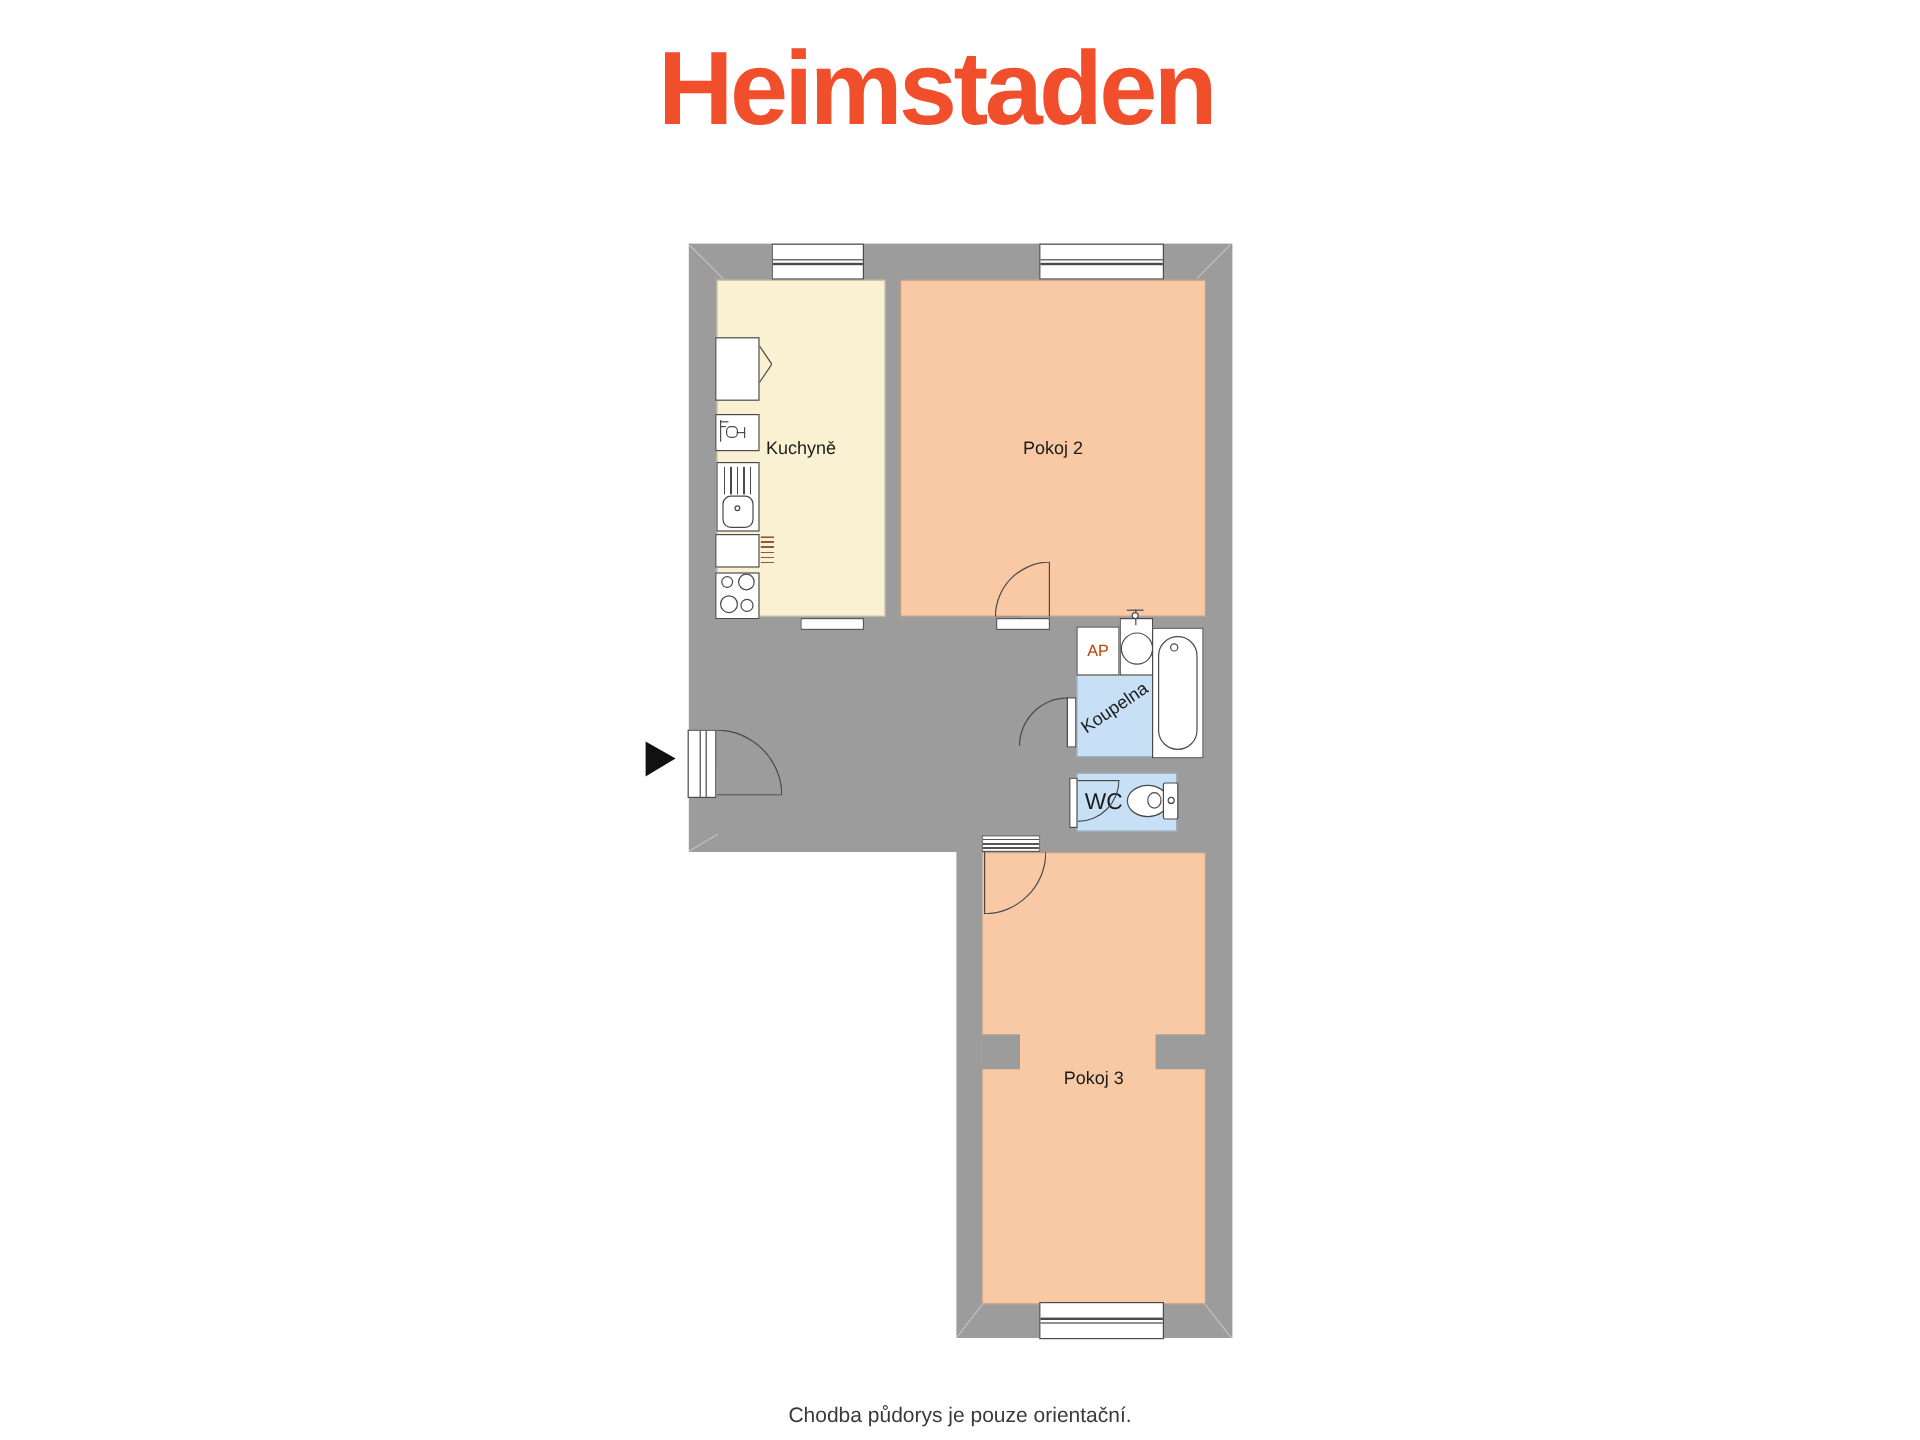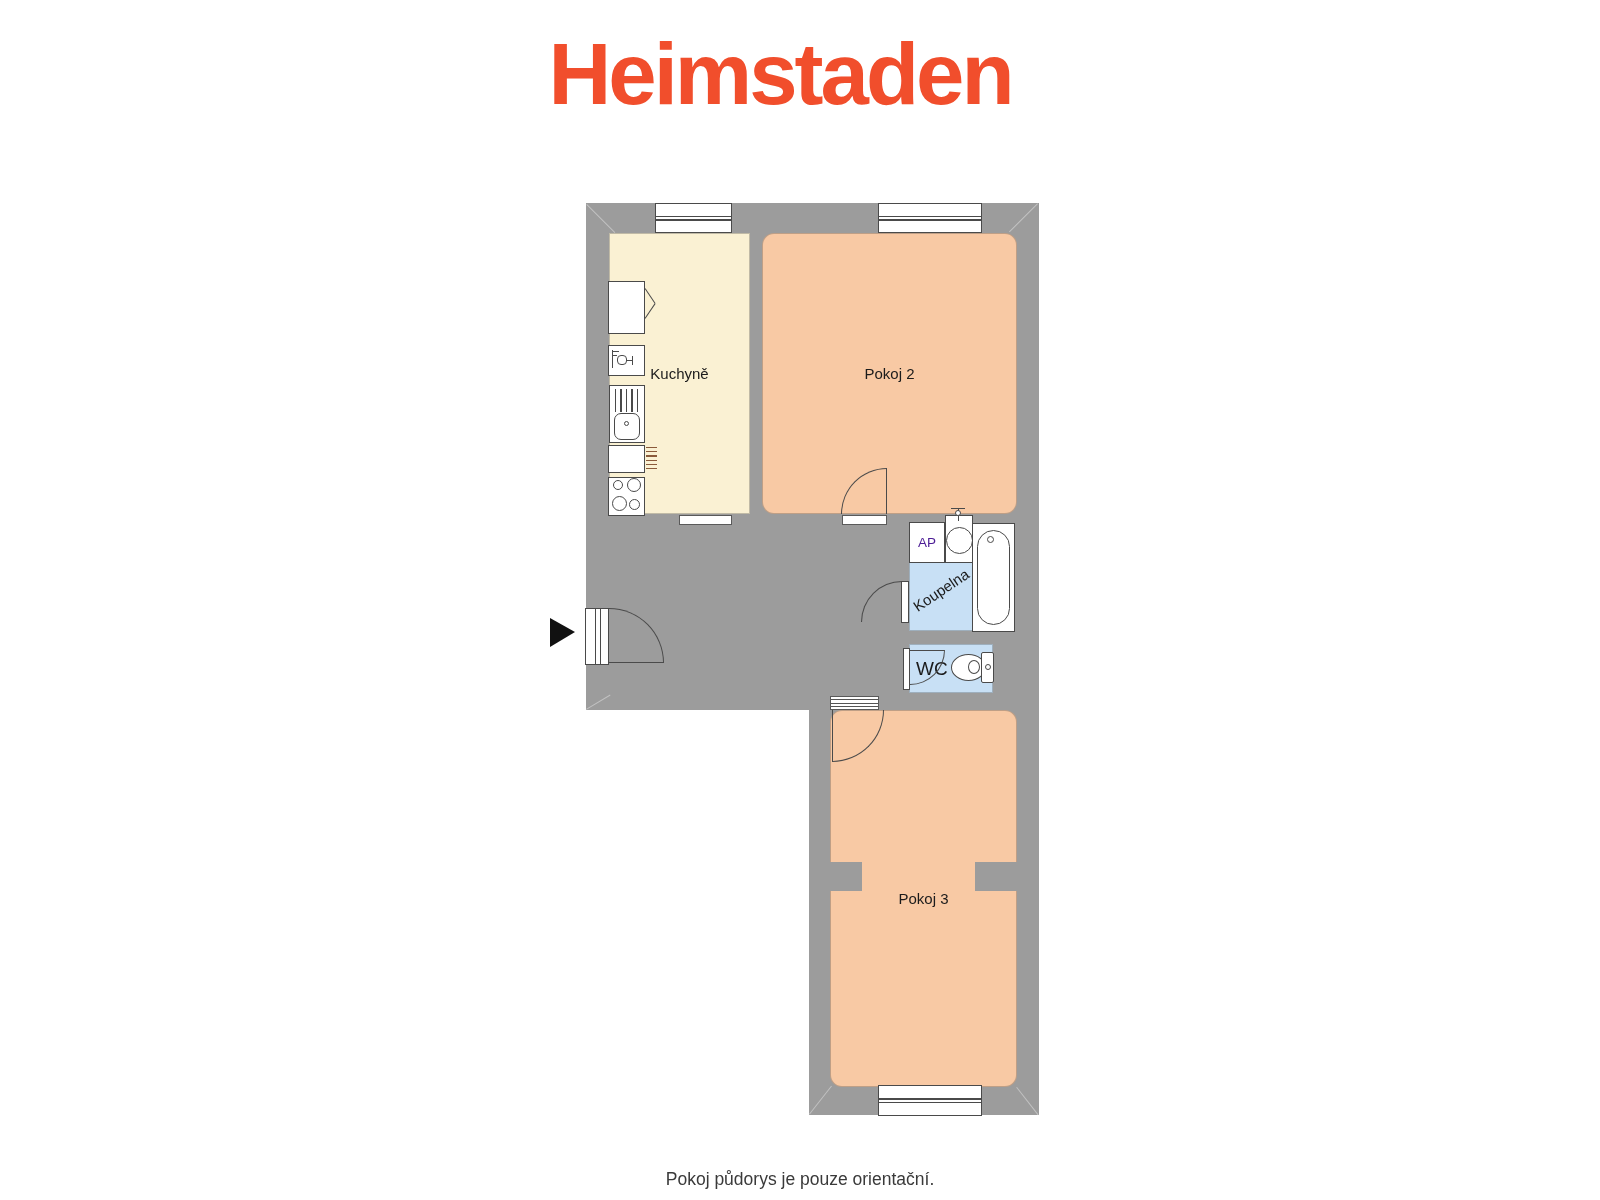--- a/index.html
+++ b/index.html
@@ -15,21 +15,21 @@
     font-size:87px;font-weight:bold;letter-spacing:-3px;line-height:1;
     color:var(--logo-orange,#F14E2C);white-space:nowrap;
   }
   
   .wall{background:var(--wall,#9C9C9C);}
   .seam{position:absolute;height:1px;background:rgba(255,255,255,0.38);transform-origin:0 0;}
   
   .floor{position:absolute;box-sizing:border-box;border:1px solid rgba(70,70,70,0.32);
          display:flex;align-items:center;justify-content:center;}
   .cream{background:var(--room-cream,#FAF1D3);}
-  .salmon{background:var(--room-salmon,#F8C9A4);border-radius:12px;}
+  .salmon{background:var(--room-salmon,#F8C9A4);}
   .blue{background:var(--room-blue,#C8E0F5);}
   .lbl{font-size:15px;color:#1b1b1b;white-space:nowrap;}
   
   .win{position:absolute;box-sizing:border-box;background:#fff;border:1.6px solid #4a4a4a;}
   .win:before,.win:after{content:"";position:absolute;left:0;right:0;height:1.4px;background:#4a4a4a;}
   .win:before{top:42%;} .win:after{top:54%;}
   .thresh{position:absolute;box-sizing:border-box;background:#fff;border:1px solid #5a5a5a;}
   .thresh.lines{background:#fff repeating-linear-gradient(to bottom,#ffffff 0 2.4px,#555555 2.4px 3.4px);}
   
   .frame{position:absolute;box-sizing:border-box;background:#fff;border:1px solid #4a4a4a;}
@@ -47,28 +47,28 @@
   .arrow{position:absolute;width:0;height:0;
     border-top:14px solid transparent;border-bottom:15px solid transparent;
     border-left:25px solid var(--entrance-arrow,#111);}
   
   .caption{position:absolute;left:0;top:1169px;width:1600px;text-align:center;
     font-size:17.5px;color:var(--caption-gray,#3A3A3A);}
   .rot-label{position:absolute;font-size:15px;color:#1b1b1b;white-space:nowrap;
     transform:translate(-50%,-50%) rotate(-34deg);}
   .wc-floor{justify-content:flex-start;padding-left:6px;}
   .wc-lbl{font-size:19px;color:#1b1b1b;}
-  .ap-lbl{font-size:13.5px;color:#4c1d95;text-align:right;}
+  .ap-lbl{font-size:13.5px;color:#c2410c;text-align:right;}
 </style>
 </head>
 <body>
 
 <div class="logo">Heimstaden</div>
 
-<div class="abs" style="left:12px;top:0;width:1496px;height:1200px;">
+<div class="abs" style="left:0;top:0;width:1496px;height:1200px;">
 
   <div class="abs wall" style="left:574px;top:203px;width:453px;height:507px;"></div>
   <div class="abs wall" style="left:797px;top:710px;width:230px;height:405px;"></div>
 
   <div class="seam" style="left:575px;top:204px;width:40px;transform:rotate(45deg);"></div>
   <div class="seam" style="left:1026px;top:204px;width:40px;transform:rotate(135deg);"></div>
   <div class="seam" style="left:574px;top:709px;width:28px;transform:rotate(-31deg);"></div>
   <div class="seam" style="left:797px;top:1114px;width:36px;transform:rotate(-52deg);"></div>
   <div class="seam" style="left:1005px;top:1087px;width:35px;transform:rotate(52deg);"></div>
 
@@ -155,13 +155,13 @@
   <div class="abs" style="left:965px;top:530px;width:33px;height:95px;border:1.1px solid #4a4a4a;border-radius:17px;"></div>
   <div class="circ" style="left:975px;top:536px;width:7px;height:7px;"></div>
 
   <div class="circ" style="left:939px;top:654px;width:35px;height:27px;"></div>
   <div class="circ" style="left:956px;top:660px;width:12px;height:14px;border-width:1px;"></div>
   <div class="fix" style="left:969px;top:652px;width:13px;height:31px;border-radius:2px;"></div>
   <div class="circ" style="left:972.5px;top:664px;width:6px;height:6px;border-width:1px;"></div>
 
 </div>
 
-<div class="caption">Pokoj půdorys je pouze orientační.</div>
+<div class="caption">Chodba půdorys je pouze orientační.</div>
 
 </body></html>

